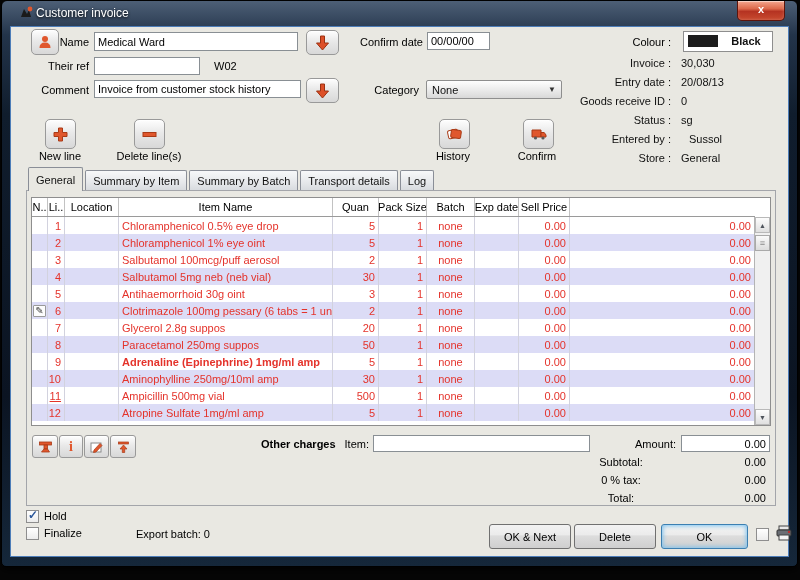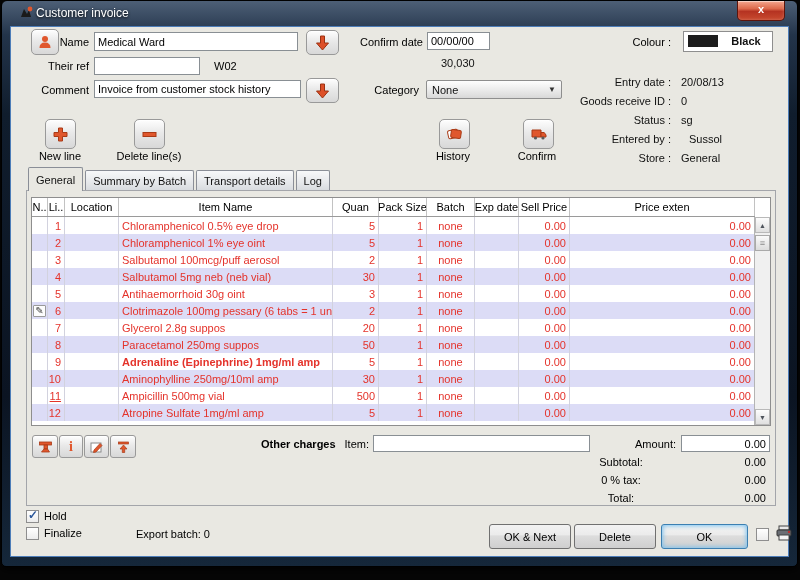--- a/index.html
+++ b/index.html
@@ -140,20 +140,21 @@
       </svg>
     </div>
     <div class="lbl r" style="left:340px;top:57px;width:68px;">Category</div>
     <div class="dropdown" style="left:415px;top:53px;width:136px;height:19px;">
       <span>None</span>
       <span class="dd-arrow">▼</span>
     </div>
 
     <div class="abs" style="left:420px;top:30px;width:340px;" id="info-panel">
         <div style="display: flex; height: 14px; margin-bottom: 5px;">
+          <span style="flex: 0 0 240px; text-align: right;">Invoice :</span>
           <span style="margin-left: 10px;">30,030</span>
         </div>
         <div style="display: flex; height: 14px; margin-bottom: 5px;">
           <span style="flex: 0 0 240px; text-align: right;">Entry date :</span>
           <span style="margin-left: 10px;">20/08/13</span>
         </div>
         <div style="display: flex; height: 14px; margin-bottom: 5px;">
           <span style="flex: 0 0 240px; text-align: right;">Goods receive ID :</span>
           <span style="margin-left: 10px;">0</span>
         </div>
@@ -198,39 +199,39 @@
         <path d="M2 4 h9 v7 H2 Z" fill="#e0572d" stroke="#a93a16"></path>
         <path d="M11 6.5 h3.2 L16 9 v2 h-5 Z" fill="#e0572d" stroke="#a93a16"></path>
         <circle cx="5.5" cy="12" r="1.6" fill="#5a5a5a"></circle>
         <circle cx="13" cy="12" r="1.6" fill="#5a5a5a"></circle>
       </svg>
     </div>
     <div class="toolbar-label" style="left:491px;top:123px;width:70px;">Confirm</div>
 
     <div class="tabs" id="tab-bar">
         <div class="tab active">General</div>
+        <div class="tab">Summary by Item</div>
         <div class="tab">Summary by Batch</div>
         <div class="tab">Transport details</div>
         <div class="tab">Log</div>
       </div>
 
     <div class="groupbox"></div>
 
     <div class="table">
       <div class="thead" id="table-head">
           <div class="th" style="width: 16px;">N..</div>
           <div class="th" style="width: 17px;">Li..</div>
           <div class="th" style="width: 54px;">Location</div>
           <div class="th" style="width: 214px;">Item Name</div>
           <div class="th" style="width: 46px;">Quan</div>
           <div class="th" style="width: 48px;">Pack Size</div>
           <div class="th" style="width: 48px;">Batch</div>
           <div class="th" style="width: 44px;">Exp date</div>
           <div class="th" style="width: 51px;">Sell Price</div>
-          <div class="th" style="width: 185px;">Price exten</div>
         </div>
       <div class="tbody" id="table-body">
           <div class="trow">
             <div class="td ctr" style="width: 16px;"></div>
             <div class="td num" style="width: 17px;">1</div>
             <div class="td ctr" style="width: 54px;"></div>
             <div class="td " style="width: 214px;">Chloramphenicol 0.5% eye drop</div>
             <div class="td num" style="width: 46px;">5</div>
             <div class="td num" style="width: 48px;">1</div>
             <div class="td ctr" style="width: 48px;">none</div>

